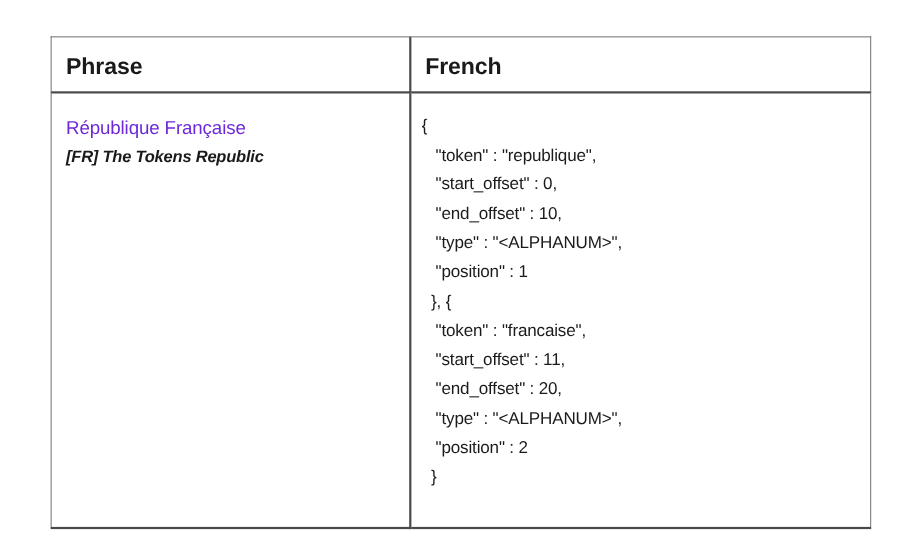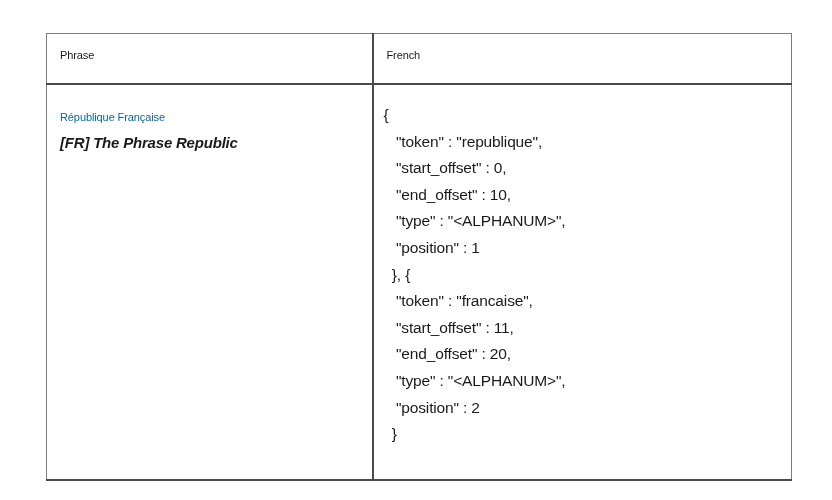--- a/index.html
+++ b/index.html
@@ -49,44 +49,44 @@
     border-top: 1.5px solid #7d7d7d;
     border-bottom: 2.5px solid #4a4a4a;
     border-left: 1.5px solid #7d7d7d;
     border-right: 1.5px solid #7d7d7d;
     text-align: left;
   }
   tr.header-row th.th-phrase { border-right: 2px solid #4a4a4a; }
 
   .header-label {
     display: block;
-    font-size: 11px;
-    font-weight: normal;
+    font-size: 21px;
+    font-weight: bold;
     color: #1a1a1a;
     letter-spacing: -0.1px;
     padding: 15px 0 0 13px;
     line-height: 1.1;
     font-stretch: condensed;
   }
 
   
   tr.body-row td {
     border-bottom: 2.5px solid #4a4a4a;
     border-left: 1.5px solid #7d7d7d;
     border-right: 1.5px solid #7d7d7d;
   }
   tr.body-row td.td-phrase { border-right: 2px solid #4a4a4a; }
 
   .phrase-cell-inner {
     padding: 19px 0 0 13px;
   }
   .phrase-primary {
     display: block;
-    font-size: 11px;
-    color: #0369a1;
+    font-size: 17px;
+    color: #6d28d9;
     line-height: 26px;
     letter-spacing: -0.1px;
     white-space: nowrap;
   }
   .phrase-secondary {
     display: block;
     font-size: 15px;
     font-style: italic;
     font-weight: bold;
     color: #1a1a1a;
@@ -124,21 +124,21 @@
         <th class="th-tokens">
           <span class="header-label">French</span>
         </th>
       </tr>
     </thead>
     <tbody>
       <tr class="body-row">
         <td class="td-phrase">
           <div class="phrase-cell-inner">
             <span class="phrase-primary">République Française</span>
-            <span class="phrase-secondary">[FR] The Phrase Republic</span>
+            <span class="phrase-secondary">[FR] The Tokens Republic</span>
           </div>
         </td>
         <td class="td-tokens">
           <div class="tokens-cell-inner">
             <span class="json-line">{</span>
             <span class="json-line">   "token" : "republique",</span>
             <span class="json-line">   "start_offset" : 0,</span>
             <span class="json-line">   "end_offset" : 10,</span>
             <span class="json-line">   "type" : "&lt;ALPHANUM&gt;",</span>
             <span class="json-line">   "position" : 1</span>

